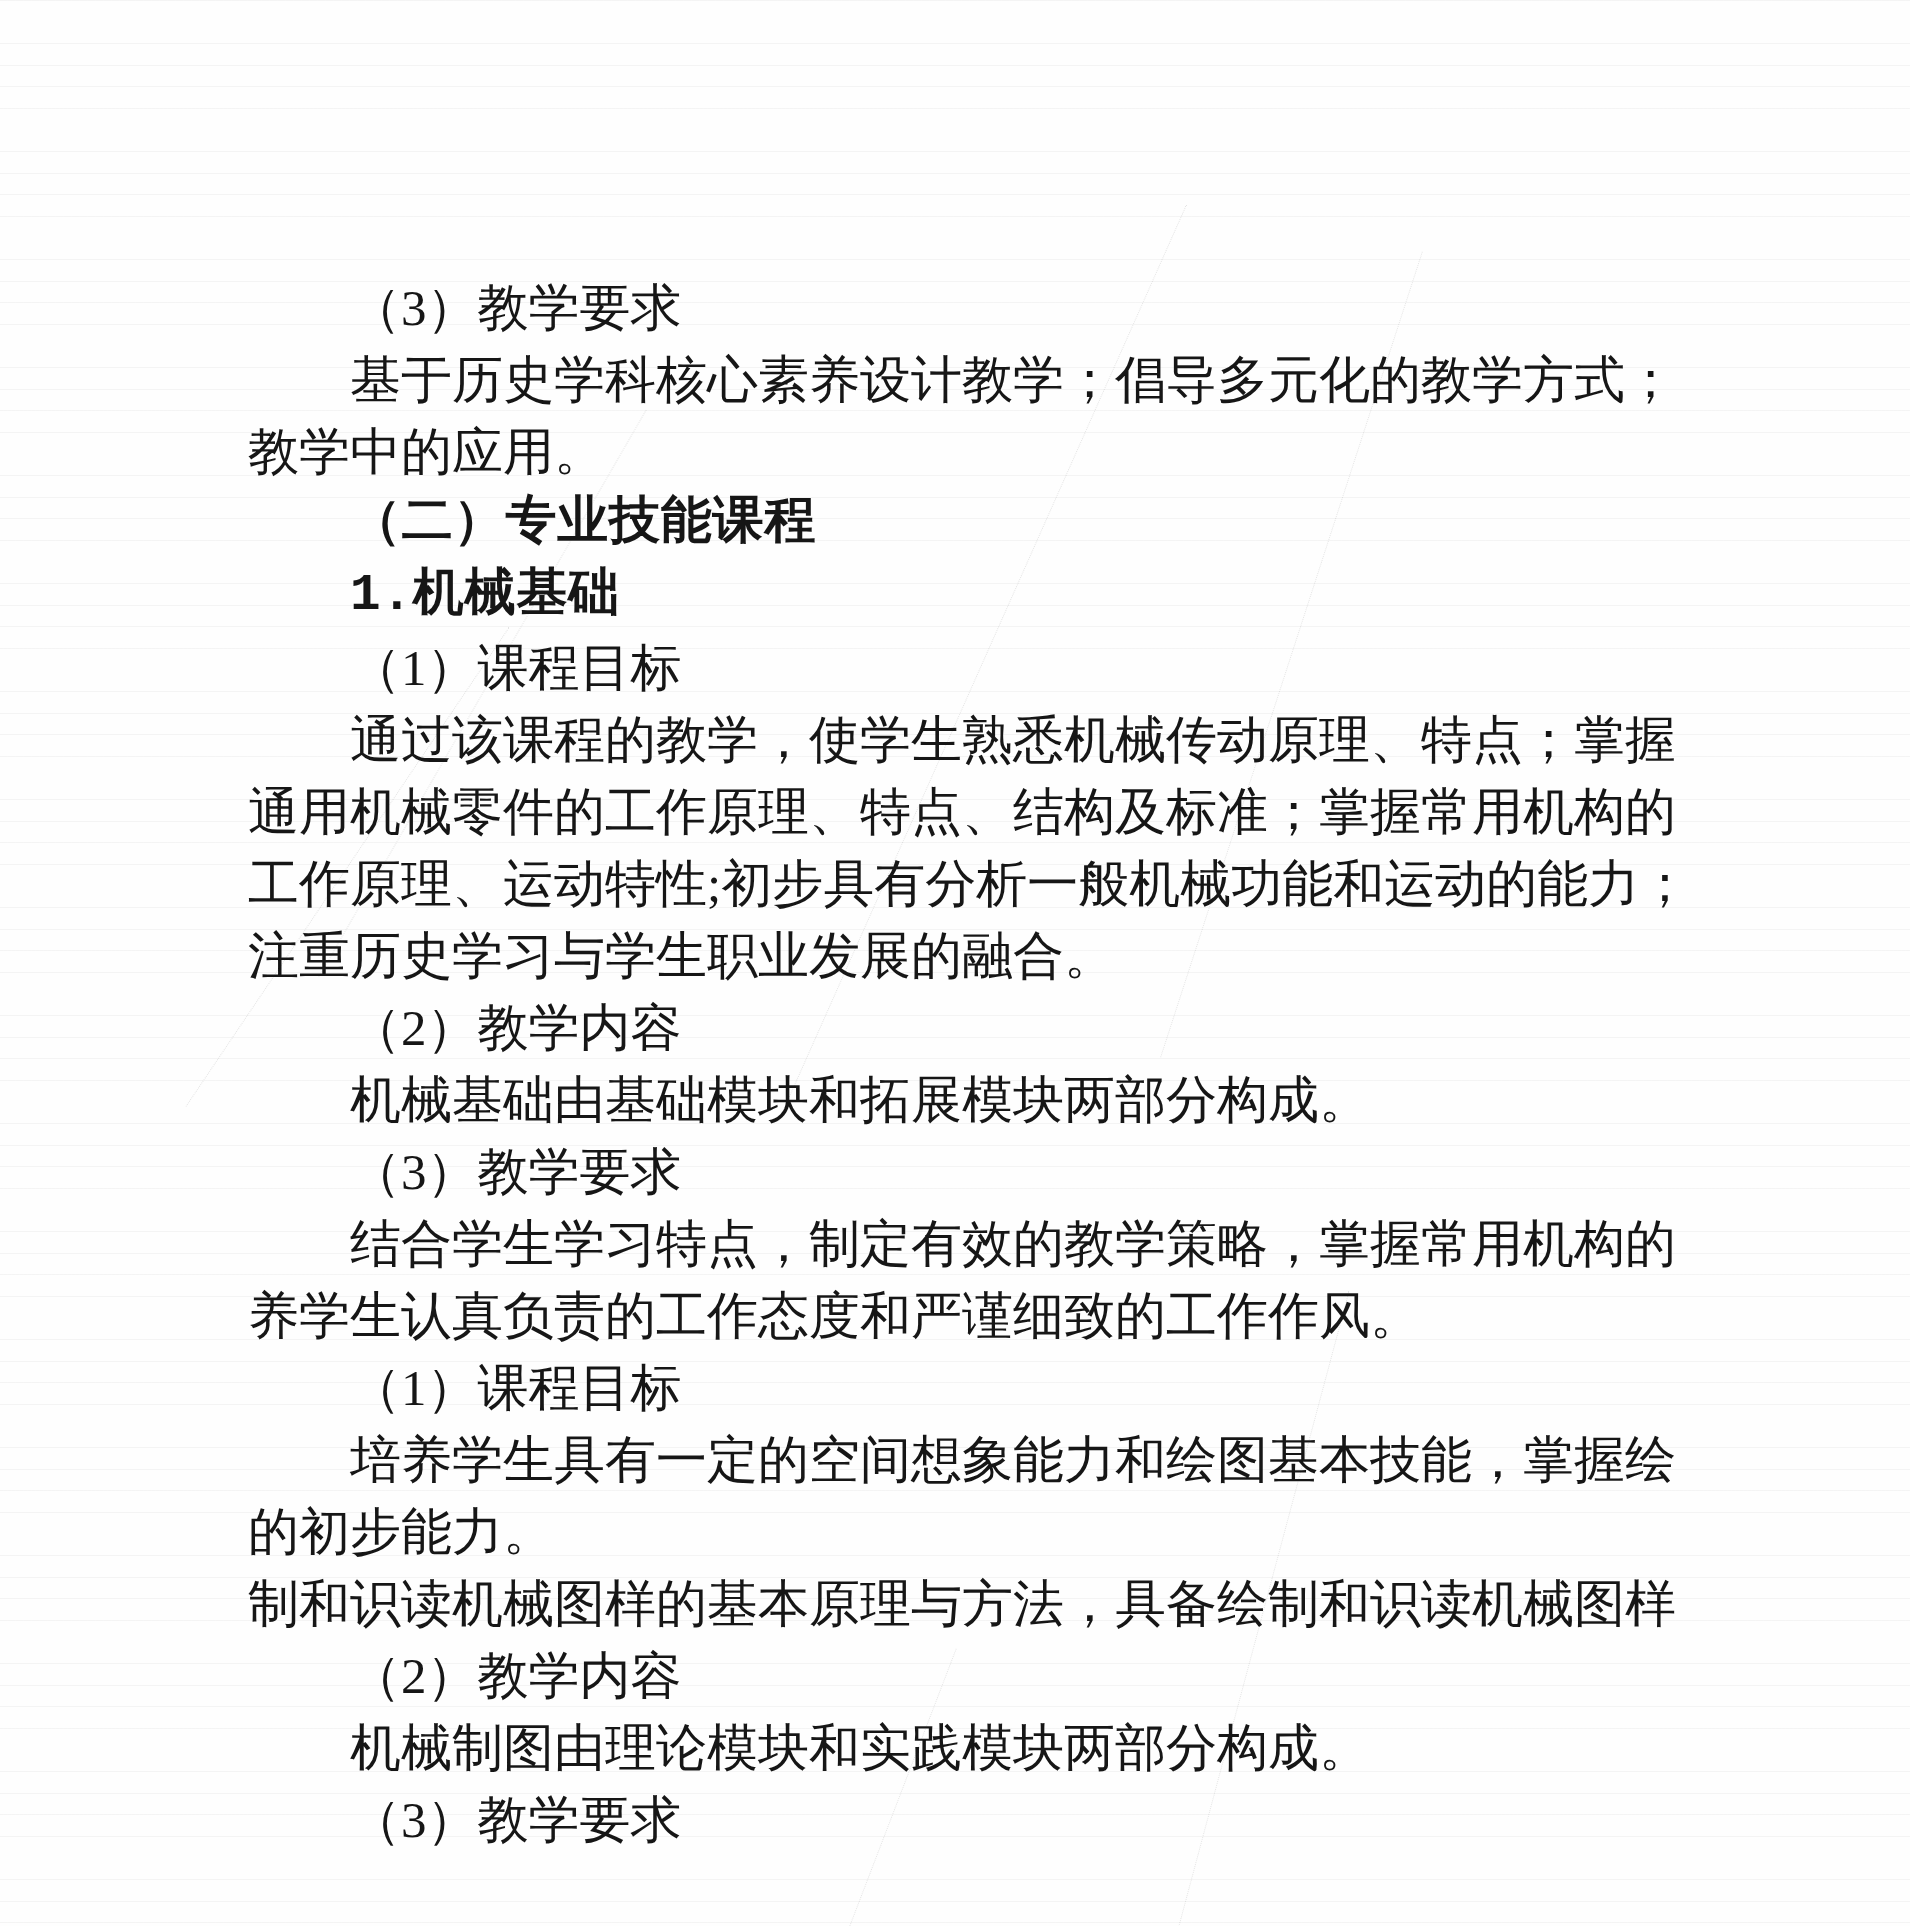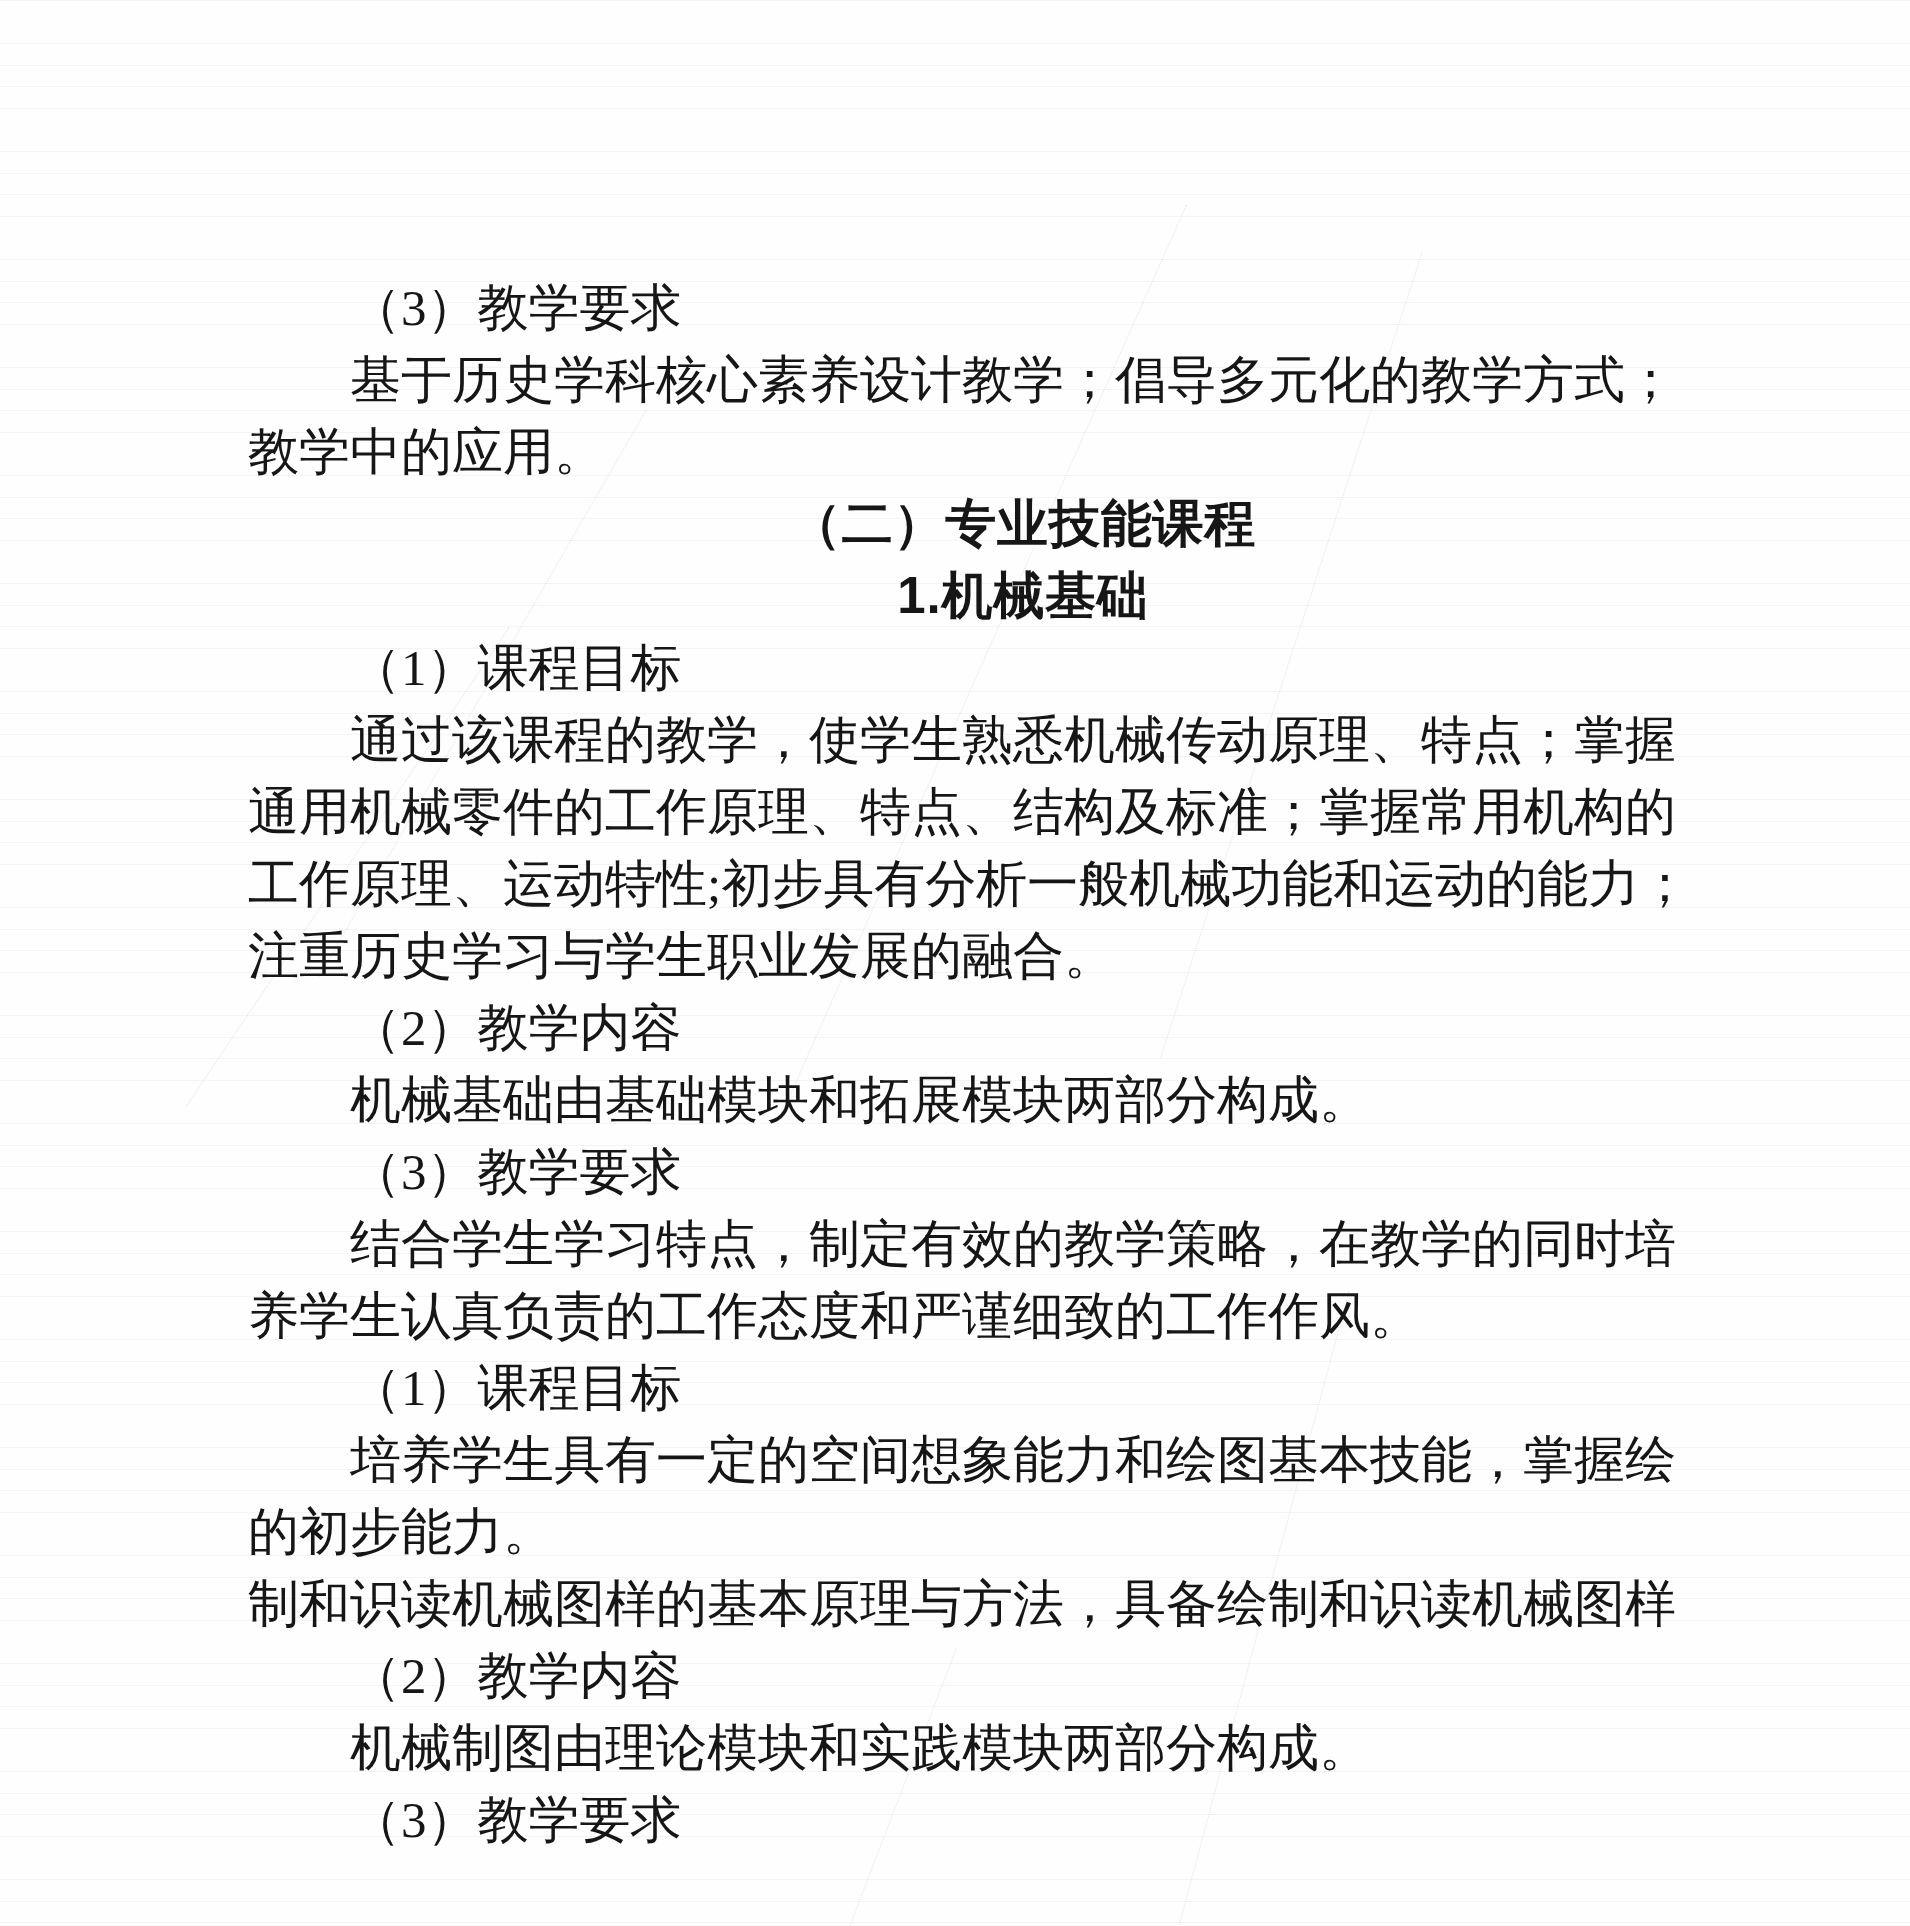--- a/index.html
+++ b/index.html
@@ -48,23 +48,22 @@
     font-size: 51px;
   }
   .line {
     height: 72px;
     line-height: 72px;
     white-space: nowrap;
   }
   .indent { text-indent: 2em; }
   .bold {
     font-weight: 700;
-    font-family: Liberation Sans, sans-serif;
+    font-family: Liberation Mono, monospace;
     letter-spacing: 0.8px;
-    text-align: center;
   }
 </style>
 </head>
 <body>
 
 <div class="scan-texture"></div>
 <div class="streak s1"></div>
 <div class="streak s2"></div>
 <div class="streak s3"></div>
 <div class="streak s4"></div>
@@ -78,21 +77,21 @@
   <div class="line indent bold">（二）专业技能课程</div>
   <div class="line indent bold">1.机械基础</div>
   <div class="line indent">（1）课程目标</div>
   <div class="line indent">通过该课程的教学，使学生熟悉机械传动原理、特点；掌握</div>
   <div class="line">通用机械零件的工作原理、特点、结构及标准；掌握常用机构的</div>
   <div class="line">工作原理、运动特性;初步具有分析一般机械功能和运动的能力；</div>
   <div class="line">注重历史学习与学生职业发展的融合。</div>
   <div class="line indent">（2）教学内容</div>
   <div class="line indent">机械基础由基础模块和拓展模块两部分构成。</div>
   <div class="line indent">（3）教学要求</div>
-  <div class="line indent">结合学生学习特点，制定有效的教学策略，在教学的同时培</div>
+  <div class="line indent">结合学生学习特点，制定有效的教学策略，掌握常用机构的</div>
   <div class="line">养学生认真负责的工作态度和严谨细致的工作作风。</div>
   <div class="line indent">（1）课程目标</div>
   <div class="line indent">培养学生具有一定的空间想象能力和绘图基本技能，掌握绘</div>
   <div class="line">的初步能力。</div>
   <div class="line">制和识读机械图样的基本原理与方法，具备绘制和识读机械图样</div>
   <div class="line indent">（2）教学内容</div>
   <div class="line indent">机械制图由理论模块和实践模块两部分构成。</div>
   <div class="line indent">（3）教学要求</div>
 
 </div>

